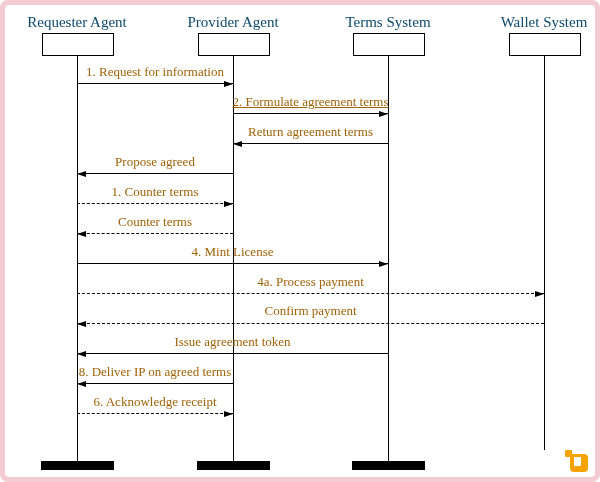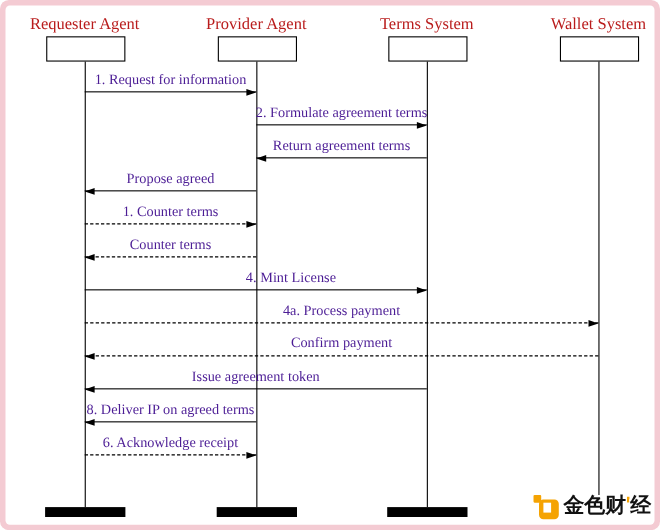--- a/index.html
+++ b/index.html
@@ -14,21 +14,21 @@
   .canvas{
     position:absolute;left:5px;top:5px;
     width:590px;height:472px;
     background:#ffffff;
     border-radius:4px;
     overflow:hidden;
   }
   .actor-name{
     position:absolute;
     transform:translateX(-50%);
-    font-size:15px;color:#b91c1c;
+    font-size:15px;color:#0c4a6e;
     white-space:nowrap;
     line-height:18px;
   }
   .actor-box{
     position:absolute;
     width:70px;height:21px;
     border:1px solid #000;
     background:#fff;
   }
   .lifeline{
@@ -36,21 +36,21 @@
     width:1px;background:#000;
   }
   .end-bar{
     position:absolute;
     width:73px;height:9px;
     background:#000;
   }
   .msg-label{
     position:absolute;
     transform:translateX(-50%);
-    font-size:13px;color:#4c1d95;
+    font-size:13px;color:#a16207;
     white-space:nowrap;
     line-height:16px;
   }
   .msg-line{
     position:absolute;height:0;
     border-top:1px solid #000;
   }
   .msg-line.dashed{border-top-style:dashed;}
   .msg-arrow{
     position:absolute;width:0;height:0;
@@ -82,21 +82,20 @@
 <body>
 
 <div class="frame">
   <div class="canvas" id="canvas">
     <div class="watermark">
       <span class="wm-logo">
         <i class="wm-dot"></i>
         <i class="wm-body"></i>
         <i class="wm-notch"></i>
       </span>
-      <span class="wm-text"><span>金色财</span><span class="wm-accent">'</span><span>经</span></span>
     </div>
 
   <div class="actor-group">
     <div class="actor-name" style="left: 72px; top: 8px;">Requester Agent</div>
     <div class="actor-box" style="left: 37px; top: 28px;"></div>
     <div class="lifeline" style="left: 71.5px; top: 51px; height: 405px;"></div>
     <div class="end-bar" style="left: 35.5px; top: 456px;"></div>
   </div>
 
   <div class="actor-group">
@@ -120,21 +119,21 @@
 
   </div>
 
   <div class="message">
     <div class="msg-label" style="left: 150px; top: 59px;">1. Request for information</div>
     <div class="msg-line" style="left: 72px; top: 78px; width: 156px;"></div>
     <div class="msg-arrow right" style="top: 75.5px; left: 219px;"></div>
   </div>
 
   <div class="message">
-    <div class="msg-label" style="left: 305.5px; top: 89px;">2. Formulate agreement terms</div>
+    <div class="msg-label" style="left: 305.5px; top: 89px; text-decoration: underline;">2. Formulate agreement terms</div>
     <div class="msg-line" style="left: 228px; top: 108px; width: 155px;"></div>
     <div class="msg-arrow right" style="top: 105.5px; left: 374px;"></div>
   </div>
 
   <div class="message">
     <div class="msg-label" style="left: 305.5px; top: 119px;">Return agreement terms</div>
     <div class="msg-line" style="left: 228px; top: 138px; width: 155px;"></div>
     <div class="msg-arrow left" style="top: 135.5px; left: 228px;"></div>
   </div>
 
@@ -150,21 +149,21 @@
     <div class="msg-arrow right" style="top: 195.5px; left: 219px;"></div>
   </div>
 
   <div class="message">
     <div class="msg-label" style="left: 150px; top: 209px;">Counter terms</div>
     <div class="msg-line dashed" style="left: 72px; top: 228px; width: 156px;"></div>
     <div class="msg-arrow left" style="top: 225.5px; left: 72px;"></div>
   </div>
 
   <div class="message">
-    <div class="msg-label" style="left: 227.5px; top: 239px; margin-left: 32px;">4. Mint License</div>
+    <div class="msg-label" style="left: 227.5px; top: 239px;">4. Mint License</div>
     <div class="msg-line" style="left: 72px; top: 258px; width: 311px;"></div>
     <div class="msg-arrow right" style="top: 255.5px; left: 374px;"></div>
   </div>
 
   <div class="message">
     <div class="msg-label" style="left: 305.5px; top: 269px;">4a. Process payment</div>
     <div class="msg-line dashed" style="left: 72px; top: 288px; width: 467px;"></div>
     <div class="msg-arrow right" style="top: 285.5px; left: 530px;"></div>
   </div>
 

